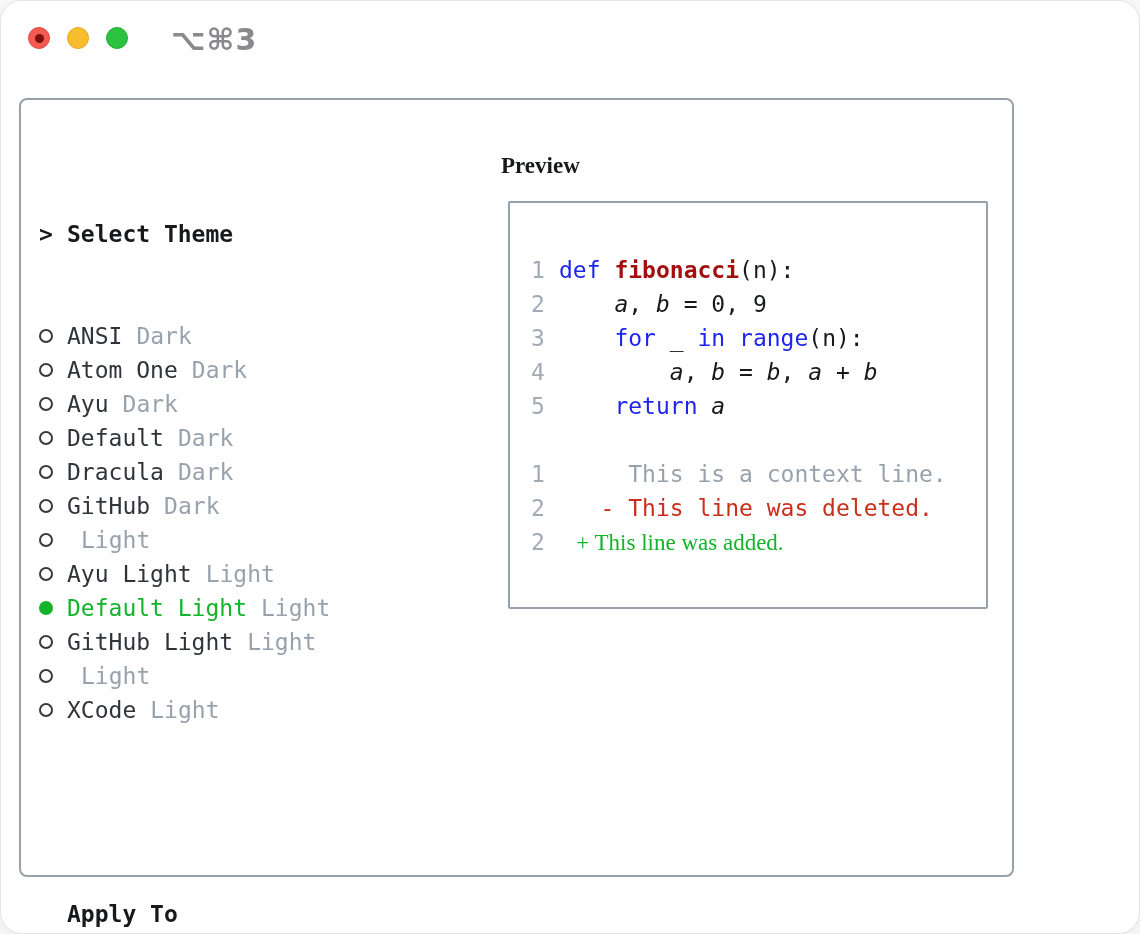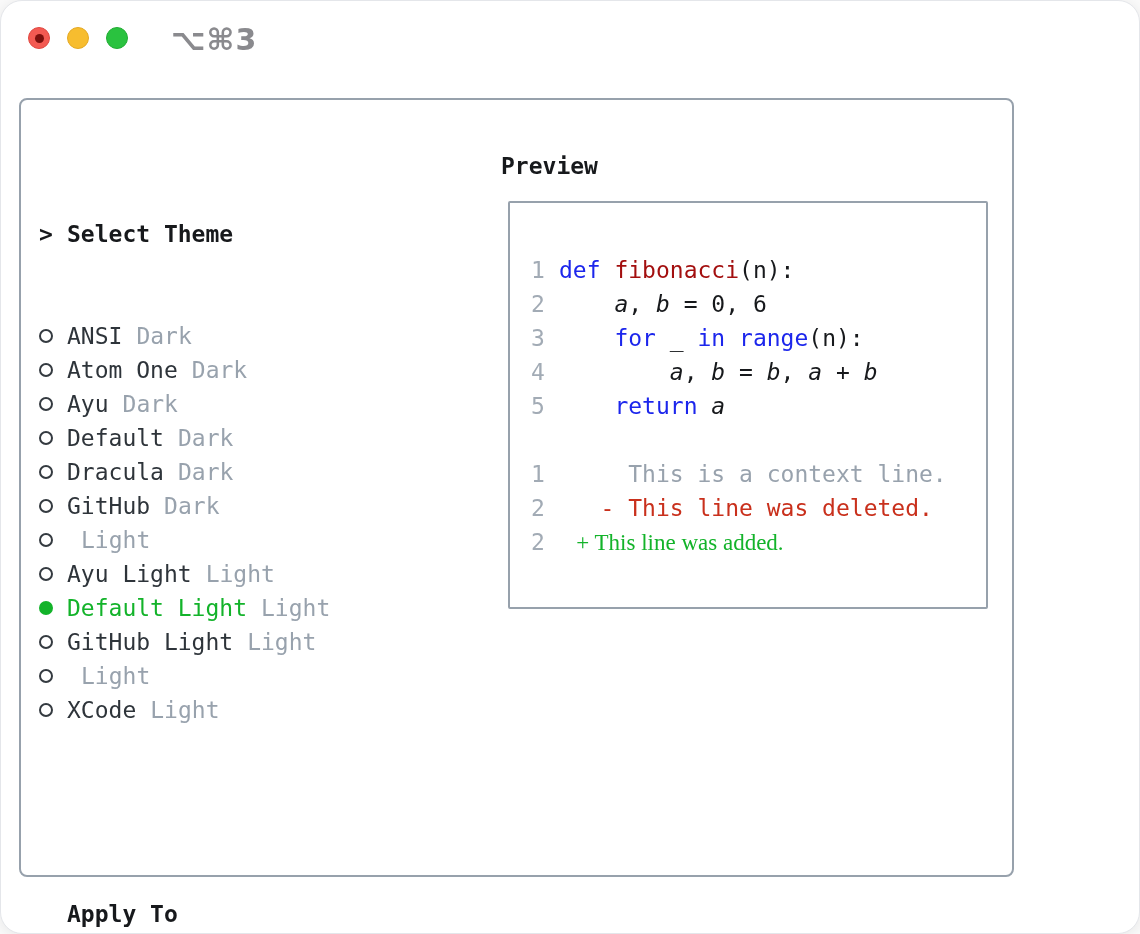--- a/index.html
+++ b/index.html
@@ -40,30 +40,30 @@
   .row{display:flex;align-items:center;height:34px;}
   .prefix{display:flex;align-items:center;width:28px;flex:none;}
   .bold{font-weight:700;color:#17191c;}
   .radio{width:14px;height:14px;border:2px solid #343a40;border-radius:50%;box-sizing:border-box;}
   .item .name{color:#2e343a;}
   .item .suffix{color:var(--muted,#98a2ad);margin-left:14px;}
   .item.selected .radio{background:var(--added,#13b32a);border-color:var(--added,#13b32a);}
   .item.selected .name{color:var(--added,#13b32a);}
   .apply-title{padding-left:28px;}
   
-  .preview-title{position:absolute;left:500px;top:148px;height:34px;line-height:34px;font-size:23px;font-weight:700;color:#17191c;}
+  .preview-title{position:absolute;left:500px;top:148px;height:34px;line-height:34px;font-size:23px;font-weight:700;color:#17191c;font-family:Liberation Serif, serif;}
   .preview-box{
     position:absolute;left:507px;top:200px;width:480px;height:408px;
     border:2px solid var(--border,#97a1ac);border-radius:2px;box-sizing:border-box;
     padding:50px 0 0 21px;overflow:hidden;background:#fff;
   }
   .code-line{display:flex;align-items:center;height:34px;font-size:23px;line-height:34px;white-space:pre;color:#17191c;}
   .ln{width:28px;flex:none;color:var(--line_number,#a2abb5);}
   .seg.kw{color:var(--keyword,#1c26ec);}
-  .seg.fn{color:var(--function,#a30f0f);}
+  .seg.fn{color:var(--function,#a30f0f);font-weight:bold;}
   .seg.var{font-style:italic;}
   .seg.ctx{color:var(--muted,#98a2ad);}
   .seg.del{color:var(--deleted,#c9301c);}
   .seg.add{color:var(--added,#13b32a);font-family:Liberation Serif, serif;}
 </style>
 </head>
 <body>
 
 <div class="window">
 
@@ -131,21 +131,21 @@
   </div>
 
   <div class="preview-title">Preview</div>
   <div class="preview-box" id="preview-box">
       <div class="code-line">
     <span class="ln">1</span>
     <span class="content"><span class="seg kw">def</span><span class="seg"> </span><span class="seg fn">fibonacci</span><span class="seg">(n):</span></span>
   </div>
       <div class="code-line">
     <span class="ln">2</span>
-    <span class="content"><span class="seg">    </span><span class="seg var">a</span><span class="seg">, </span><span class="seg var">b</span><span class="seg"> = 0, 6</span></span>
+    <span class="content"><span class="seg">    </span><span class="seg var">a</span><span class="seg">, </span><span class="seg var">b</span><span class="seg"> = 0, 9</span></span>
   </div>
       <div class="code-line">
     <span class="ln">3</span>
     <span class="content"><span class="seg">    </span><span class="seg kw">for</span><span class="seg"> _ </span><span class="seg kw">in</span><span class="seg"> </span><span class="seg kw">range</span><span class="seg">(n):</span></span>
   </div>
       <div class="code-line">
     <span class="ln">4</span>
     <span class="content"><span class="seg">        </span><span class="seg var">a</span><span class="seg">, </span><span class="seg var">b</span><span class="seg"> = </span><span class="seg var">b</span><span class="seg">, </span><span class="seg var">a</span><span class="seg"> + </span><span class="seg var">b</span></span>
   </div>
       <div class="code-line">

